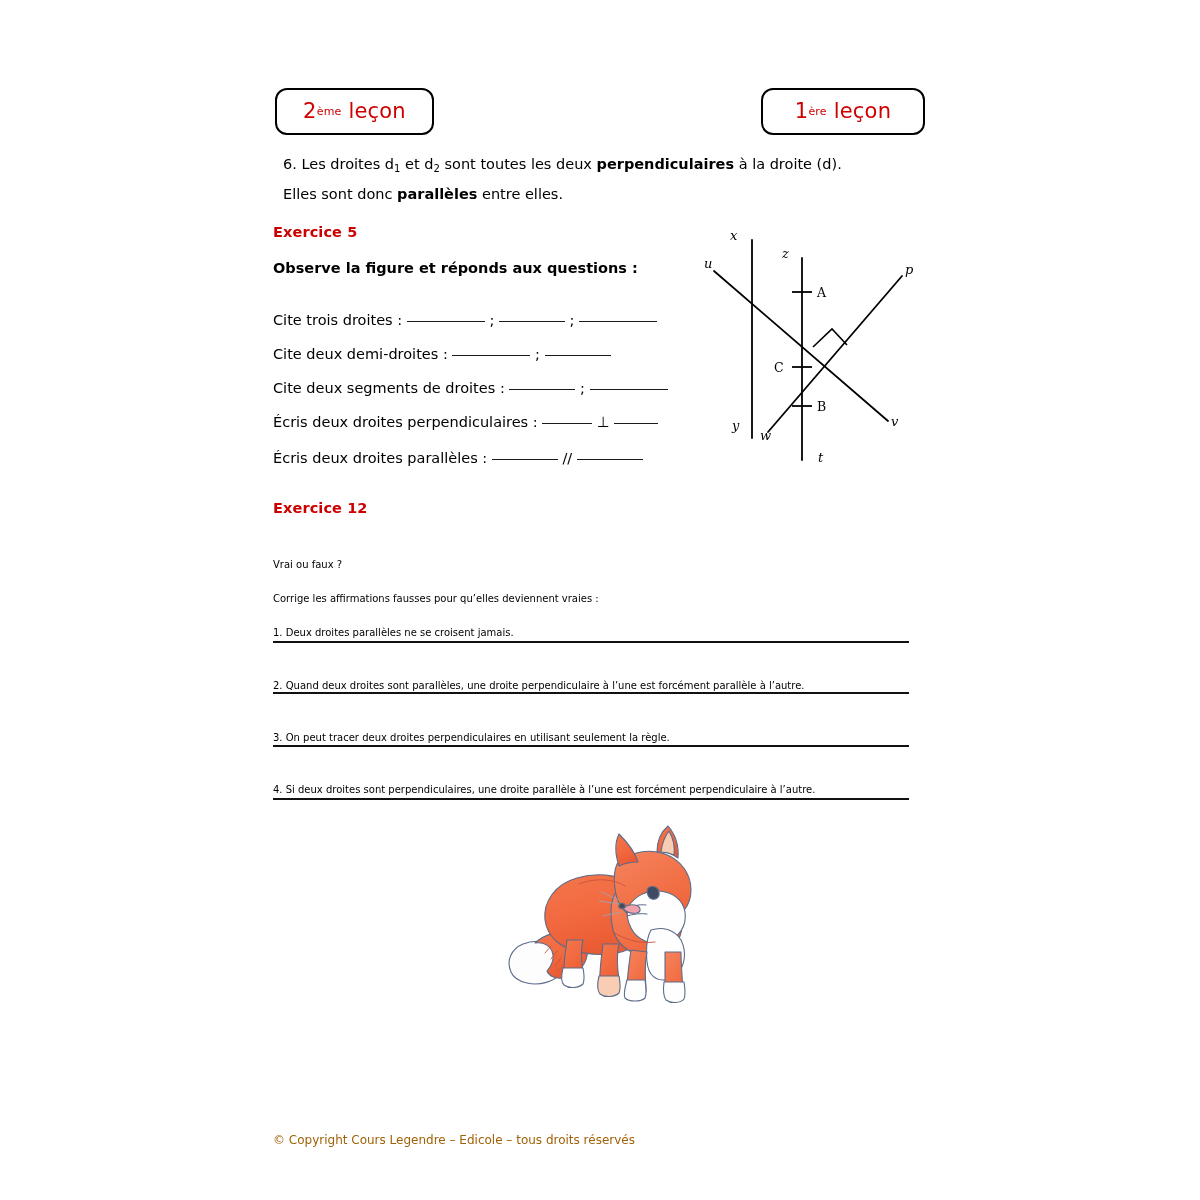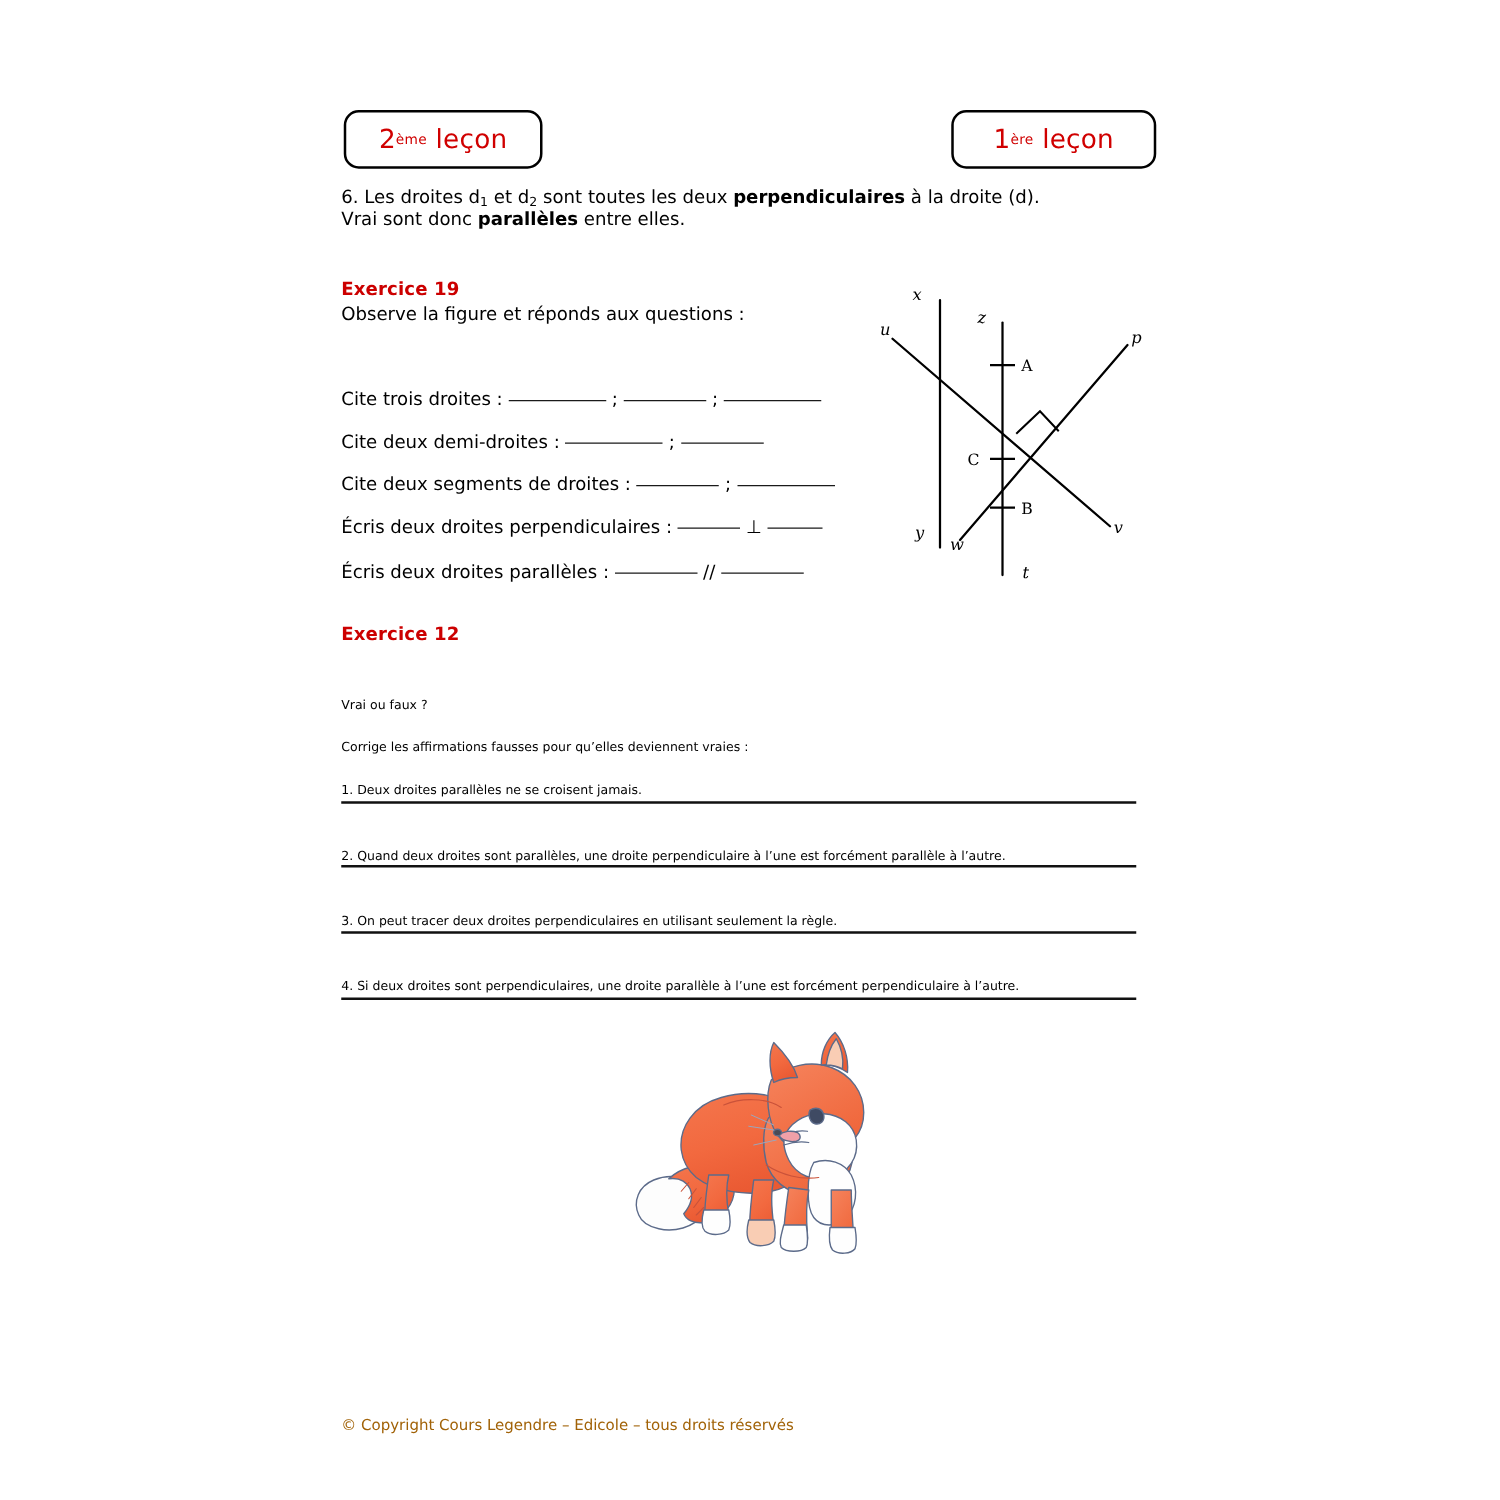--- a/index.html
+++ b/index.html
@@ -40,25 +40,25 @@
     font-size: 11px;
     vertical-align: super;
     line-height: 0;
   }
   #badge-lesson { left: 275px; top: 88px; width: 155px; height: 43px; }
   #badge-series { left: 761px; top: 88px; width: 160px; height: 43px; }
 
   
   .intro {
     position: absolute;
-    left: 273px;
+    left: 283px;
     top: 150px;
     width: 640px;
     font-size: 14.5px;
-    line-height: 17px;
+    line-height: 29px;
   }
   .intro b { font-weight: bold; }
   .intro sub { font-size: 10px; vertical-align: baseline; position: relative; top: 3px; }
 
   .ex-title {
     position: absolute;
     color: #cc0000;
     font-weight: bold;
     font-size: 14.5px;
     letter-spacing: .1px;
@@ -147,26 +147,26 @@
   <div class="badge" id="badge-lesson">
     <span>2</span><sup>ème</sup>&nbsp;<span>leçon</span>
   </div>
 
   <div class="badge" id="badge-series">
     <span>1</span><sup>ère</sup>&nbsp;<span>leçon</span>
   </div>
 
   <div class="intro">
     <div><span>6. Les droites d</span><sub>1</sub><span> et d</span><sub>2</sub><span> sont toutes les deux </span><b>perpendiculaires</b><span> à la droite (d).</span></div>
-    <div><span>Vrai sont donc </span><b>parallèles</b><span> entre elles.</span></div>
-  </div>
-
-  <div class="ex-title" id="ex11-title">Exercice 19</div>
-
-  <div class="q-line" style="top:244px;">Observe la figure et réponds aux questions :</div>
+    <div><span>Elles sont donc </span><b>parallèles</b><span> entre elles.</span></div>
+  </div>
+
+  <div class="ex-title" id="ex11-title">Exercice 5</div>
+
+  <div class="q-line" style="top:260px;font-weight:bold;">Observe la figure et réponds aux questions :</div>
 
   <div class="q-line" style="top:312px;">
     <span>Cite trois droites :</span>
     <span class="blank b-lg"></span>
     <span>;</span>
     <span class="blank b-md"></span>
     <span>;</span>
     <span class="blank b-lg"></span>
   </div>
 

